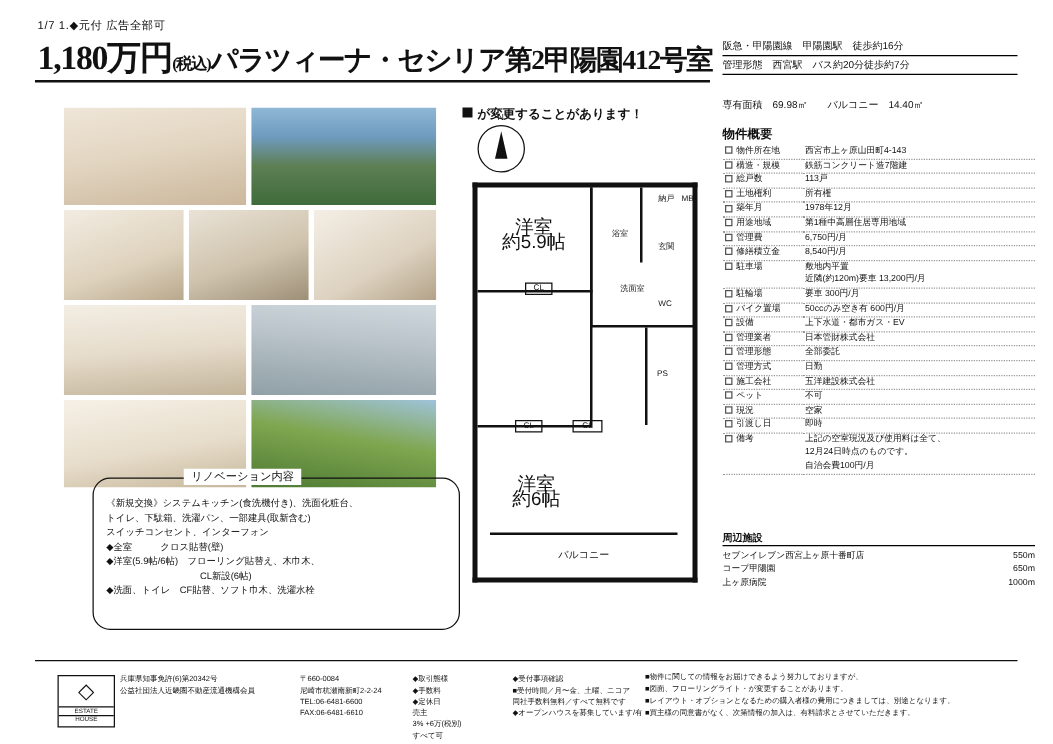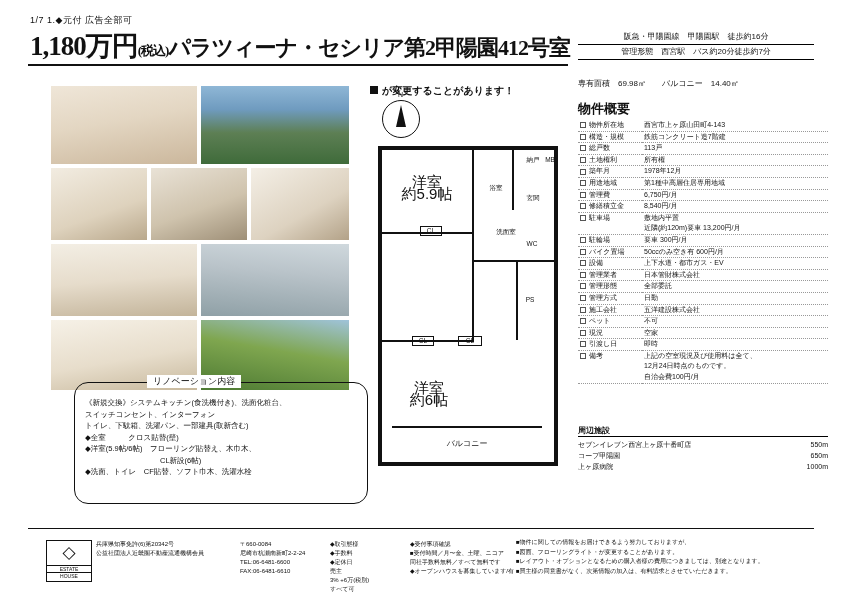--- a/index.html
+++ b/index.html
@@ -8,21 +8,21 @@
 
   
   #hdr-note{position:absolute;left:30px;top:14px;font-size:9px;letter-spacing:.5px;}
   #title-price{position:absolute;left:30px;top:28px;font-size:27px;font-weight:bold;font-family:"Liberation Serif","DejaVu Serif",serif;letter-spacing:-1px;white-space:nowrap;}
   #title-price .tax{font-size:13px;}
   #title-price .nm{font-size:22px;}
   #hdr-rule{position:absolute;left:28px;top:64px;width:540px;height:2px;background:#111;}
 
   
   #access{position:absolute;left:578px;top:30px;width:236px;font-size:8px;line-height:13px;}
-  #access .row{border-bottom:1px solid #000;padding-bottom:1px;text-align:center;}
+  #access .row{border-bottom:1px solid #000;padding-bottom:1px;}
 
   
   #areas{position:absolute;left:578px;top:78px;width:240px;font-size:8px;}
 
   
   .ph{position:absolute;border:1px solid #fff;background-size:cover;background-position:center;}
   #ph1{left:50px;top:85px;width:146px;height:78px;
       background:linear-gradient(170deg,#efe6d8 0%,#e3d6c2 45%,#cbb79c 100%);}
   #ph2{left:200px;top:85px;width:148px;height:78px;
       background:linear-gradient(180deg,#8fb7d6 0%,#6f9bbf 30%,#5d7f54 60%,#3f6b3a 100%);}
@@ -57,21 +57,21 @@
   .lbl{position:absolute;font-size:6.5px;line-height:8px;text-align:center;}
 
   
   #reno{position:absolute;left:74px;top:382px;width:292px;height:120px;border:1px solid #111;border-radius:14px;}
   #reno h4{position:absolute;left:72px;top:-8px;margin:0;background:#fff;padding:0 6px;font-size:9px;font-weight:normal;}
   #reno .body{padding:14px 8px 0 10px;font-size:7.5px;line-height:11.5px;}
   #reno .body div{white-space:nowrap;}
 
   
   #spec{position:absolute;left:578px;top:100px;width:250px;font-size:7px;}
-  #spec .head{font-weight:bold;font-size:13px;margin-bottom:2px;}
+  #spec .head{font-weight:bold;font-size:10px;margin-bottom:2px;}
   #spec table{border-collapse:collapse;width:100%;}
   #spec td{padding:0 2px;vertical-align:top;line-height:10.6px;}
   #spec td.k{width:60px;white-space:nowrap;}
   #spec td.k:before{content:"";display:inline-block;width:4px;height:4px;border:1px solid #555;margin-right:3px;vertical-align:middle;}
   #spec tr{border-bottom:1px dotted #999;}
 
   
   .subbox{position:absolute;width:250px;font-size:7px;}
   .subbox .t{font-weight:bold;font-size:8px;border-bottom:1px solid #000;margin-bottom:2px;}
   .subbox .r{display:flex;justify-content:space-between;line-height:11px;}
@@ -162,22 +162,22 @@
     <div class="lbl" style="left:48px;top:86px;width:20px;border:1px solid #111;">CL</div>
     <div class="lbl" style="left:40px;top:196px;width:20px;border:1px solid #111;">CL</div>
     <div class="lbl" style="left:86px;top:196px;width:22px;border:1px solid #111;">CL</div>
     <div class="lbl" style="left:150px;top:156px;width:16px;">PS</div>
   </div>
 
   <div id="reno">
     <h4>リノベーション内容</h4>
     <div class="body">
       <div>《新規交換》システムキッチン(食洗機付き)、洗面化粧台、</div>
+      <div>トイレ、下駄箱、洗濯パン、一部建具(取新含む)</div>
       <div>スイッチコンセント、インターフォン</div>
-      <div>トイレ、下駄箱、洗濯パン、一部建具(取新含む)</div>
       <div>◆全室　　　クロス貼替(壁)</div>
       <div>◆洋室(5.9帖/6帖)　フローリング貼替え、木巾木、</div>
       <div>　　　　　　　　　　CL新設(6帖)</div>
       <div>◆洗面、トイレ　CF貼替、ソフト巾木、洗濯水栓</div>
     </div>
   </div>
 
   <div id="spec">
     <div class="head">物件概要</div>
     <table>

